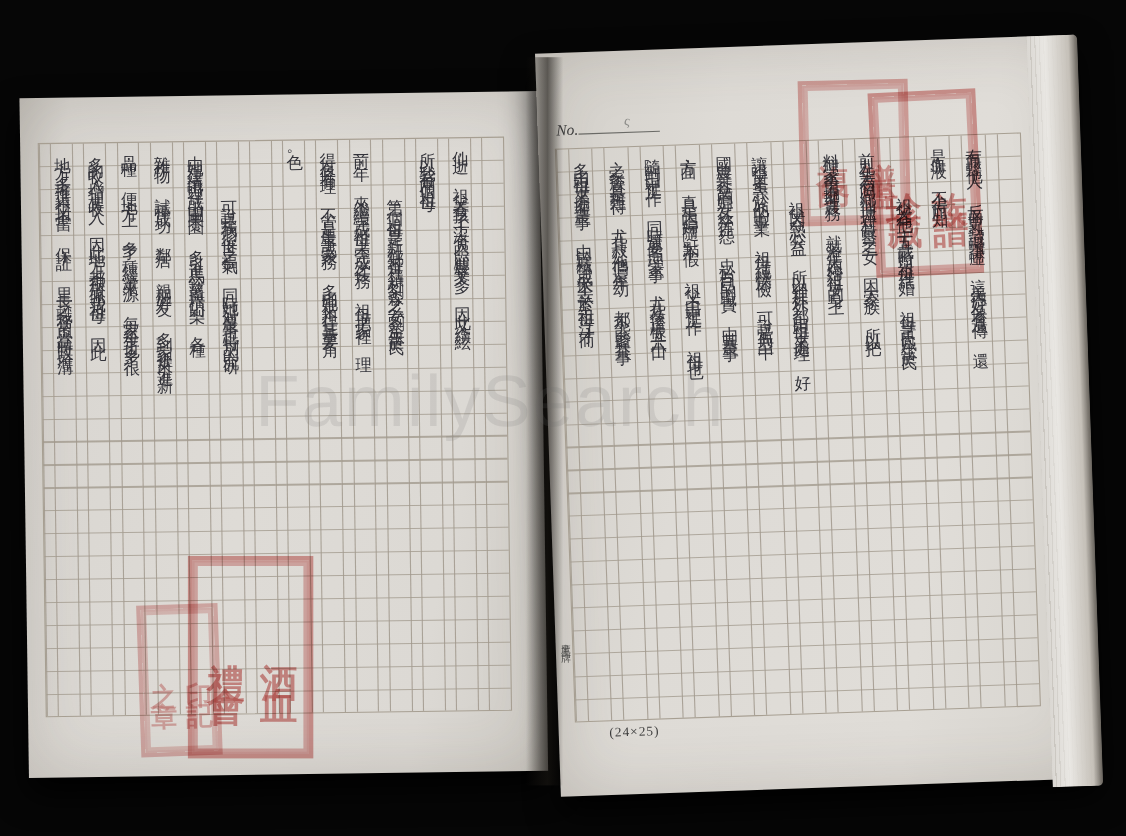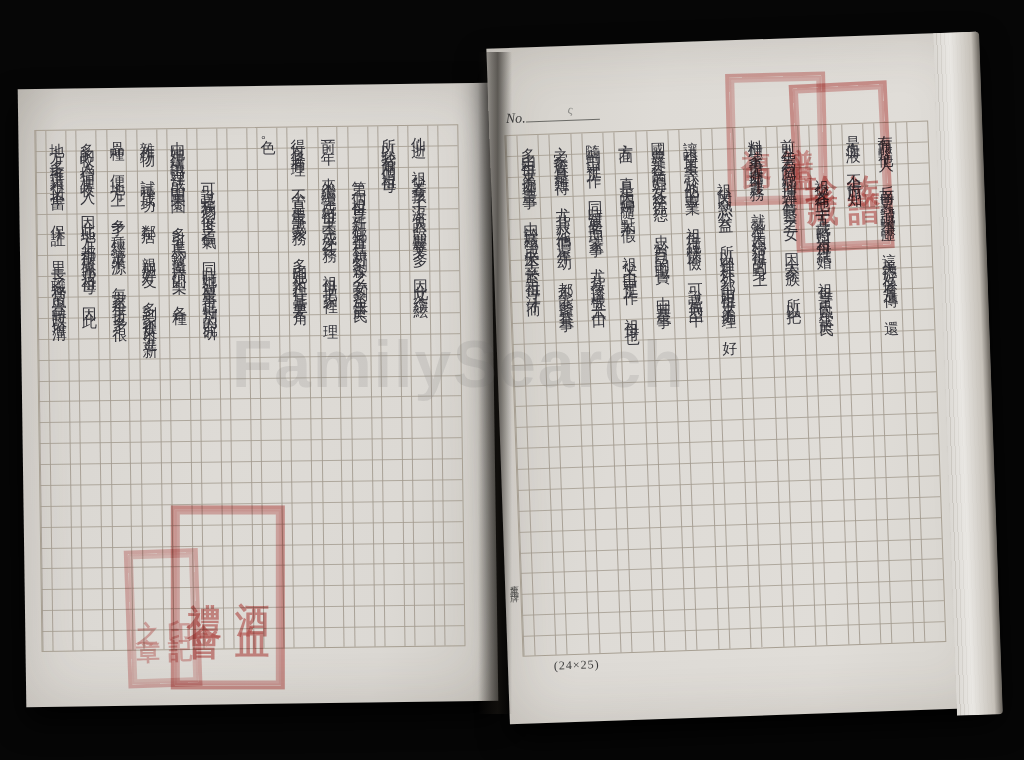--- a/index.html
+++ b/index.html
@@ -60,21 +60,21 @@
   #seal-top-right-back .sg{font-size:30px;letter-spacing:14px;line-height:40px;}
   #seal-top-right-front{left:302px;top:46px;width:98px;height:168px;transform:rotate(-0.8deg);}
   #seal-top-right-front .sg{font-size:32px;letter-spacing:18px;line-height:40px;}
   #seal-bottom-left-front{left:146px;top:419px;width:114px;height:184px;transform:rotate(0.8deg);}
   #seal-bottom-left-front .sg{font-size:34px;letter-spacing:22px;line-height:46px;}
   #seal-bottom-left-back{left:101px;top:462px;width:74px;height:138px;transform:rotate(-1.2deg);opacity:0.7;}
   #seal-bottom-left-back .sg{font-size:24px;letter-spacing:18px;line-height:30px;}
 
   
   .watermark{position:absolute;left:232px;top:326px;z-index:40;pointer-events:none;
-    font-family:"Liberation Sans",sans-serif;font-weight:bold;font-size:66px;
+    font-family:"Liberation Sans",sans-serif;font-weight:normal;font-size:66px;
     letter-spacing:2px;color:rgba(108,108,106,0.15);}
 </style>
 </head>
 <body>
 
 <div class="page" id="left-page">
   <div class="page-surface"></div>
   <div class="grid" id="left-grid">
       <div class="slot">
         <div class="tcol">

